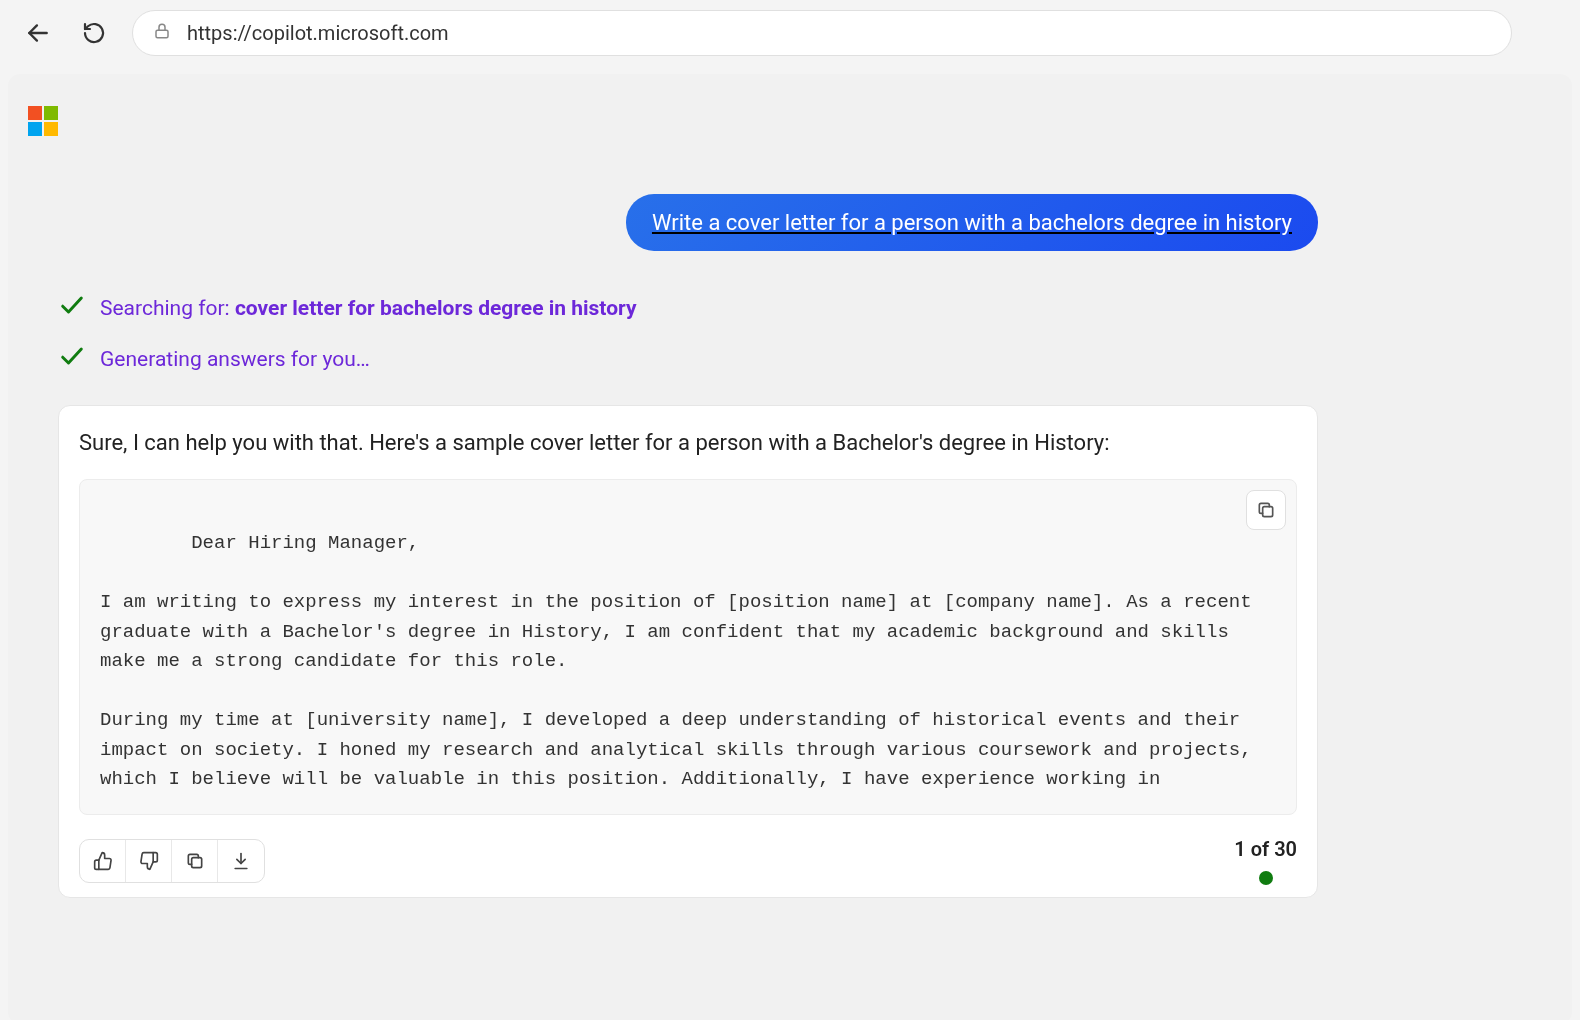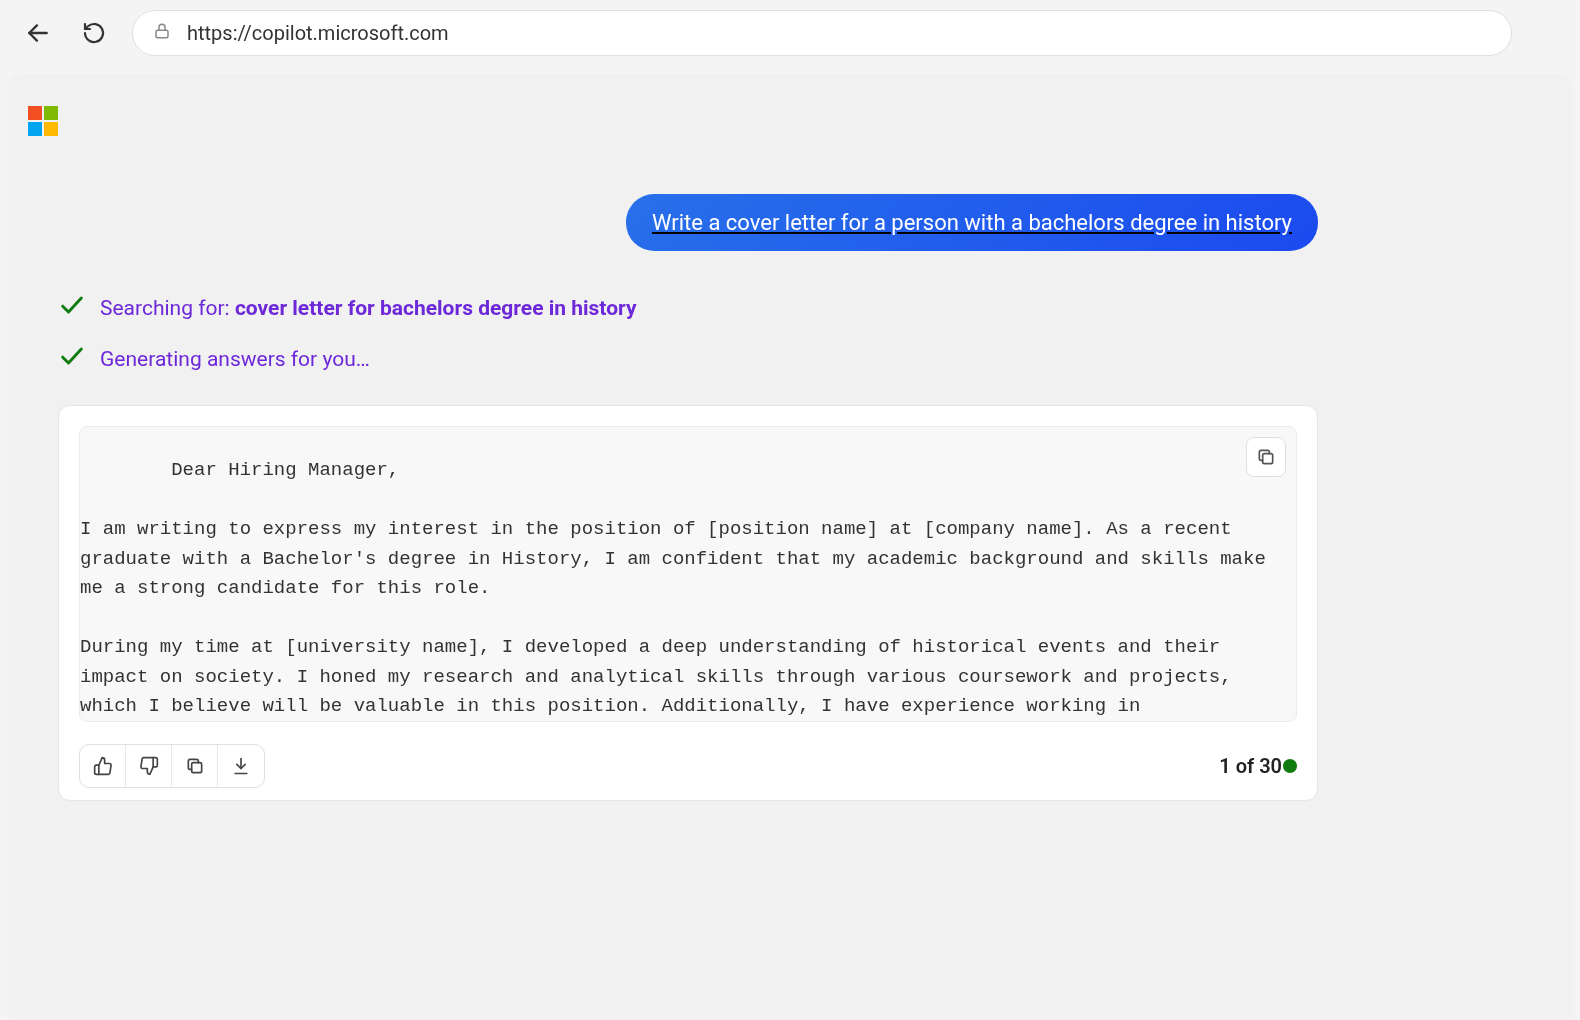--- a/index.html
+++ b/index.html
@@ -103,20 +103,21 @@
     .response-intro {
       font-size: 22px;
       line-height: 1.5;
       color: #222;
       margin-bottom: 20px;
     }
     .code-block {
       background: #f8f8f8;
       border: 1px solid #ececec;
       border-radius: 8px;
+      padding: 20px;
       font-family: "Consolas", "Courier New", monospace;
       font-size: 19px;
       line-height: 1.55;
       color: #333;
       position: relative;
       white-space: pre-wrap;
     }
     .copy-btn {
       position: absolute;
       top: 10px;
@@ -152,24 +153,25 @@
       align-items: center;
       justify-content: center;
       cursor: pointer;
       color: #444;
       border-right: 1px solid #e8e8e8;
     }
     .action-btn:last-child { border-right: none; }
     .page-indicator {
       display: flex;
       align-items: center;
-      gap: 1px;
+      gap: 10px;
       font-size: 20px;
       font-weight: 600;
       color: #222;
+      flex-direction: column;
     }
     .green-dot {
       width: 14px;
       height: 14px;
       background: #107c10;
       border-radius: 50%;
     }
   </style>
 </head>
 <body>
@@ -225,20 +227,21 @@
     <div class="status-line">
       <span class="check-icon">
         <svg width="28" height="28" viewBox="0 0 24 24" fill="none" stroke="currentColor" stroke-width="2.5" stroke-linecap="round" stroke-linejoin="round">
             <polyline points="4 13 9 18 20 6"></polyline>
           </svg>
       </span>
       <span>Generating answers for you…</span>
     </div>
 
     <div class="response-card">
+      <div class="response-intro">Sure, I can help you with that. Here's a sample cover letter for a person with a Bachelor's degree in History:</div>
       <div class="code-block">
         <div class="copy-btn">
           <svg width="20" height="20" viewBox="0 0 24 24" fill="none" stroke="currentColor" stroke-width="2" stroke-linecap="round" stroke-linejoin="round">
               <rect x="8" y="8" width="12" height="12" rx="2"></rect>
               <path d="M16 8V6a2 2 0 0 0-2-2H6a2 2 0 0 0-2 2v8a2 2 0 0 0 2 2h2"></path>
             </svg>
         </div><span>Dear Hiring Manager,
 
 I am writing to express my interest in the position of [position name] at [company name]. As a recent graduate with a Bachelor's degree in History, I am confident that my academic background and skills make me a strong candidate for this role.
 

